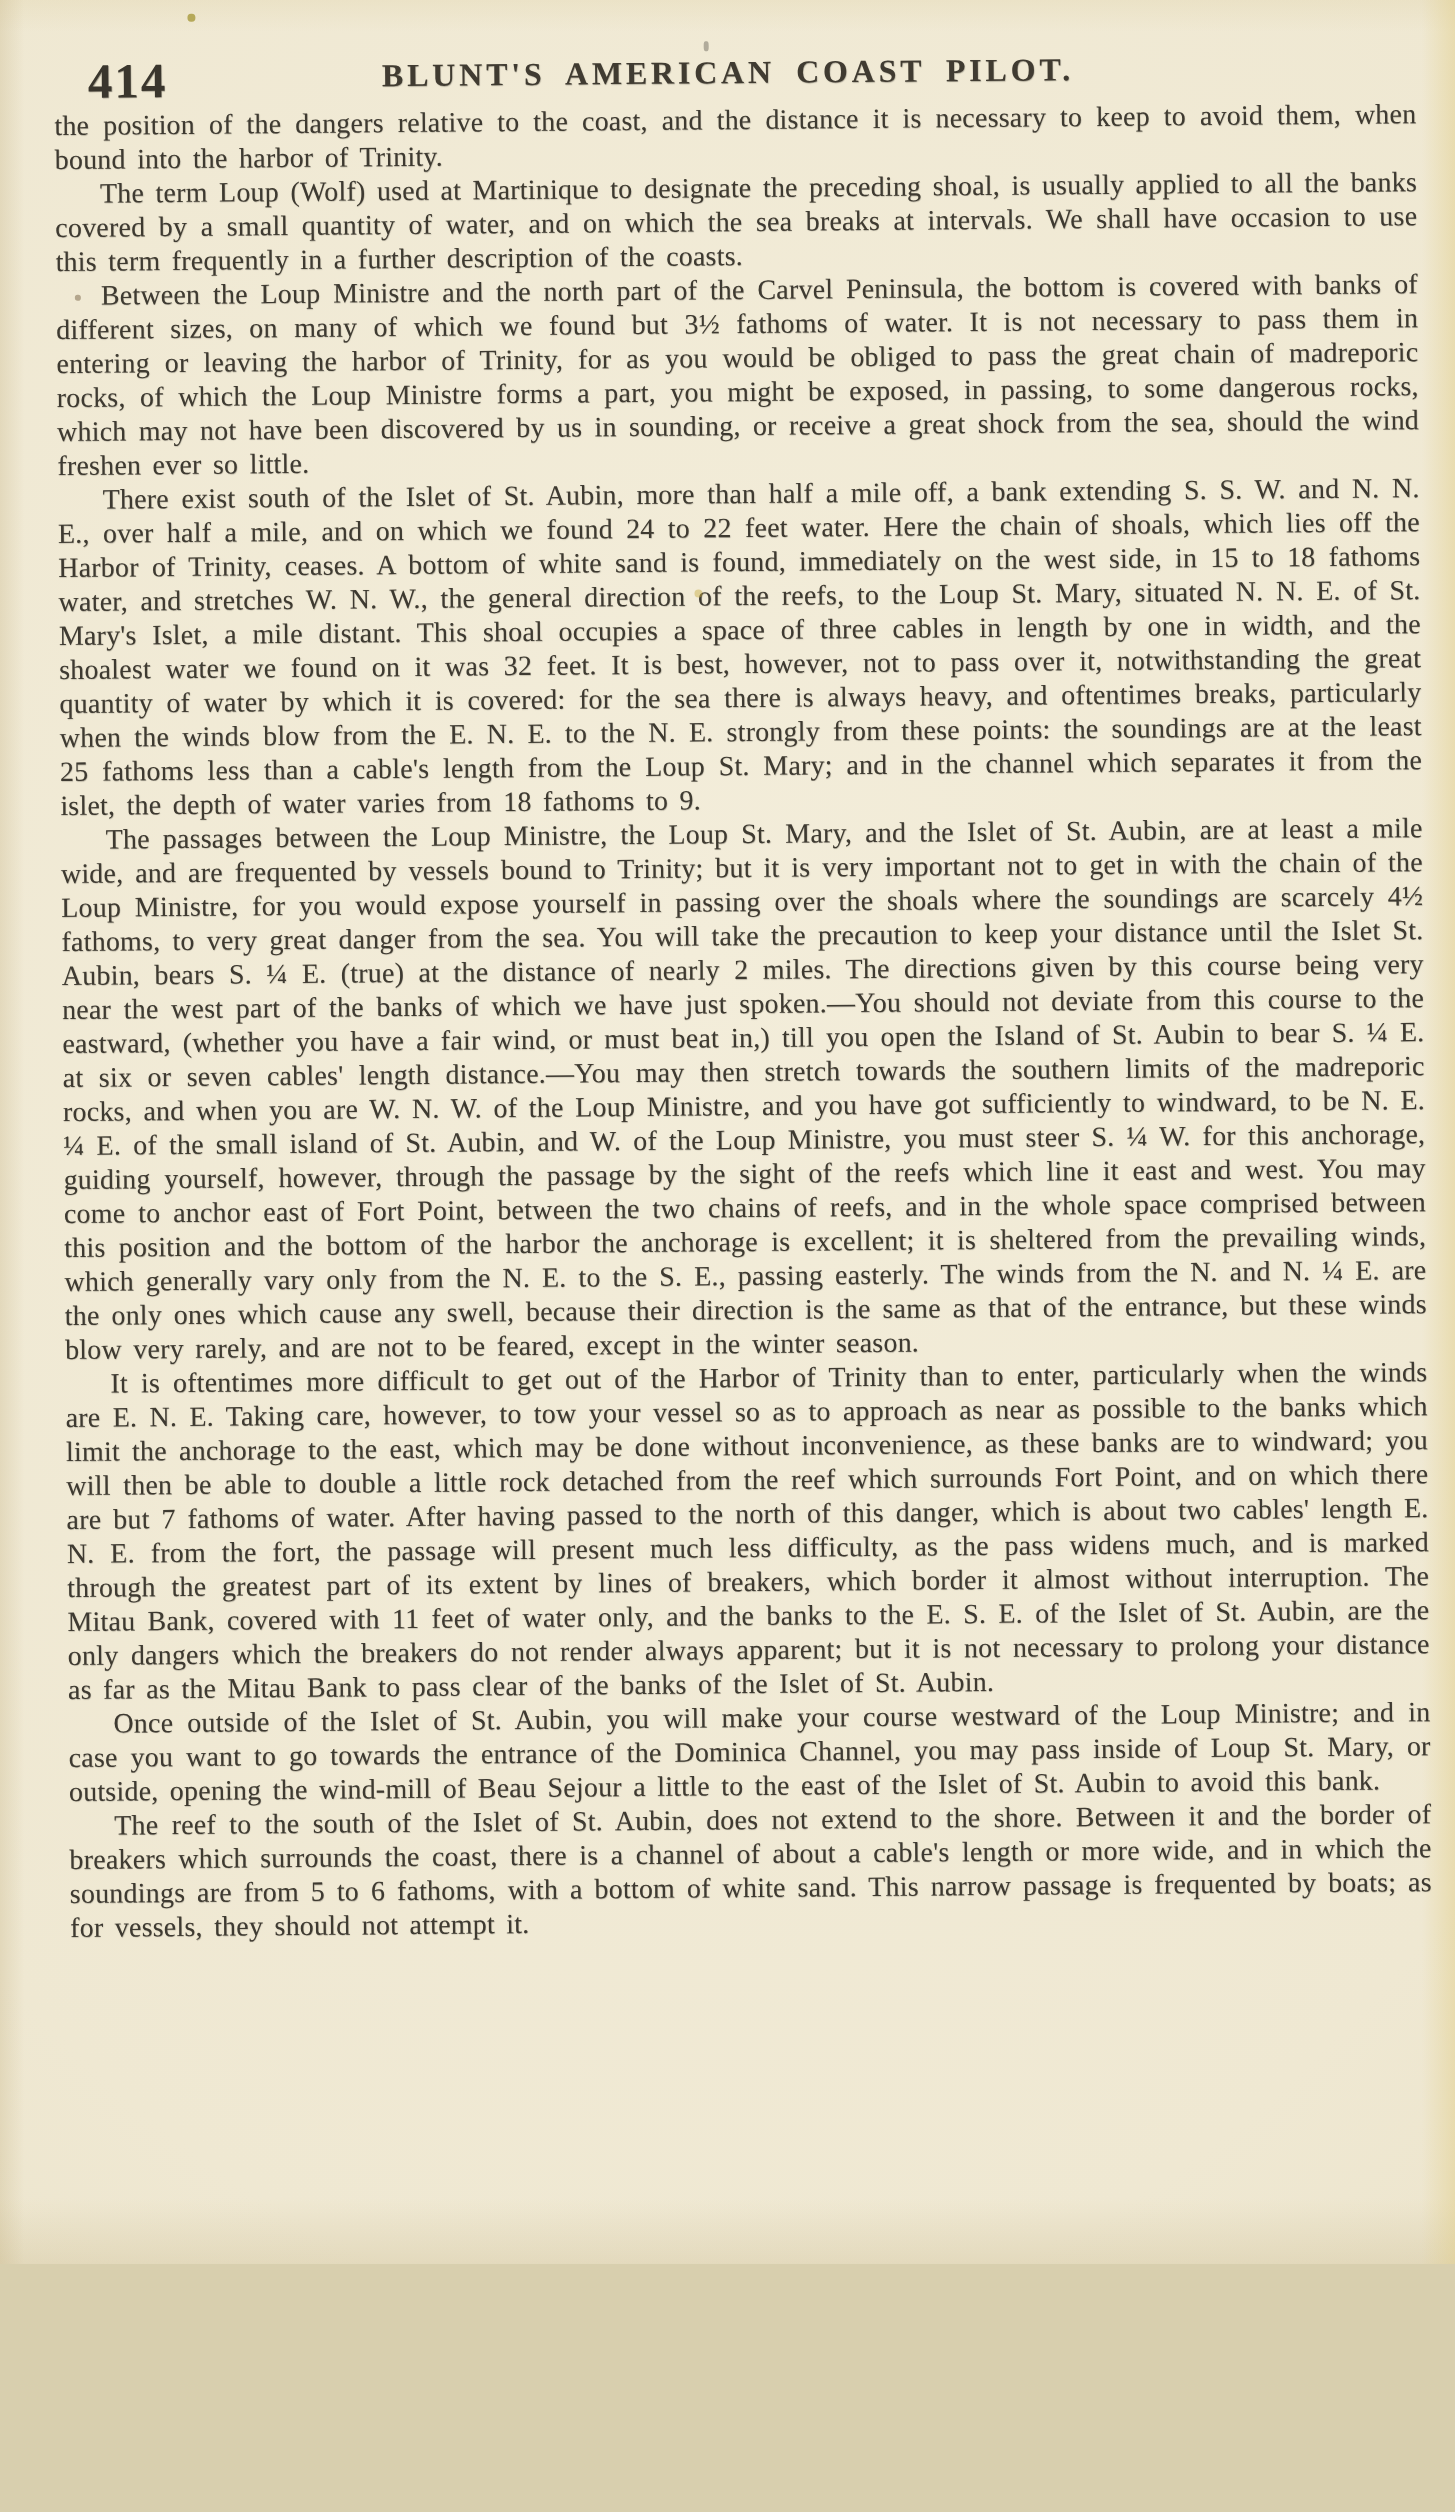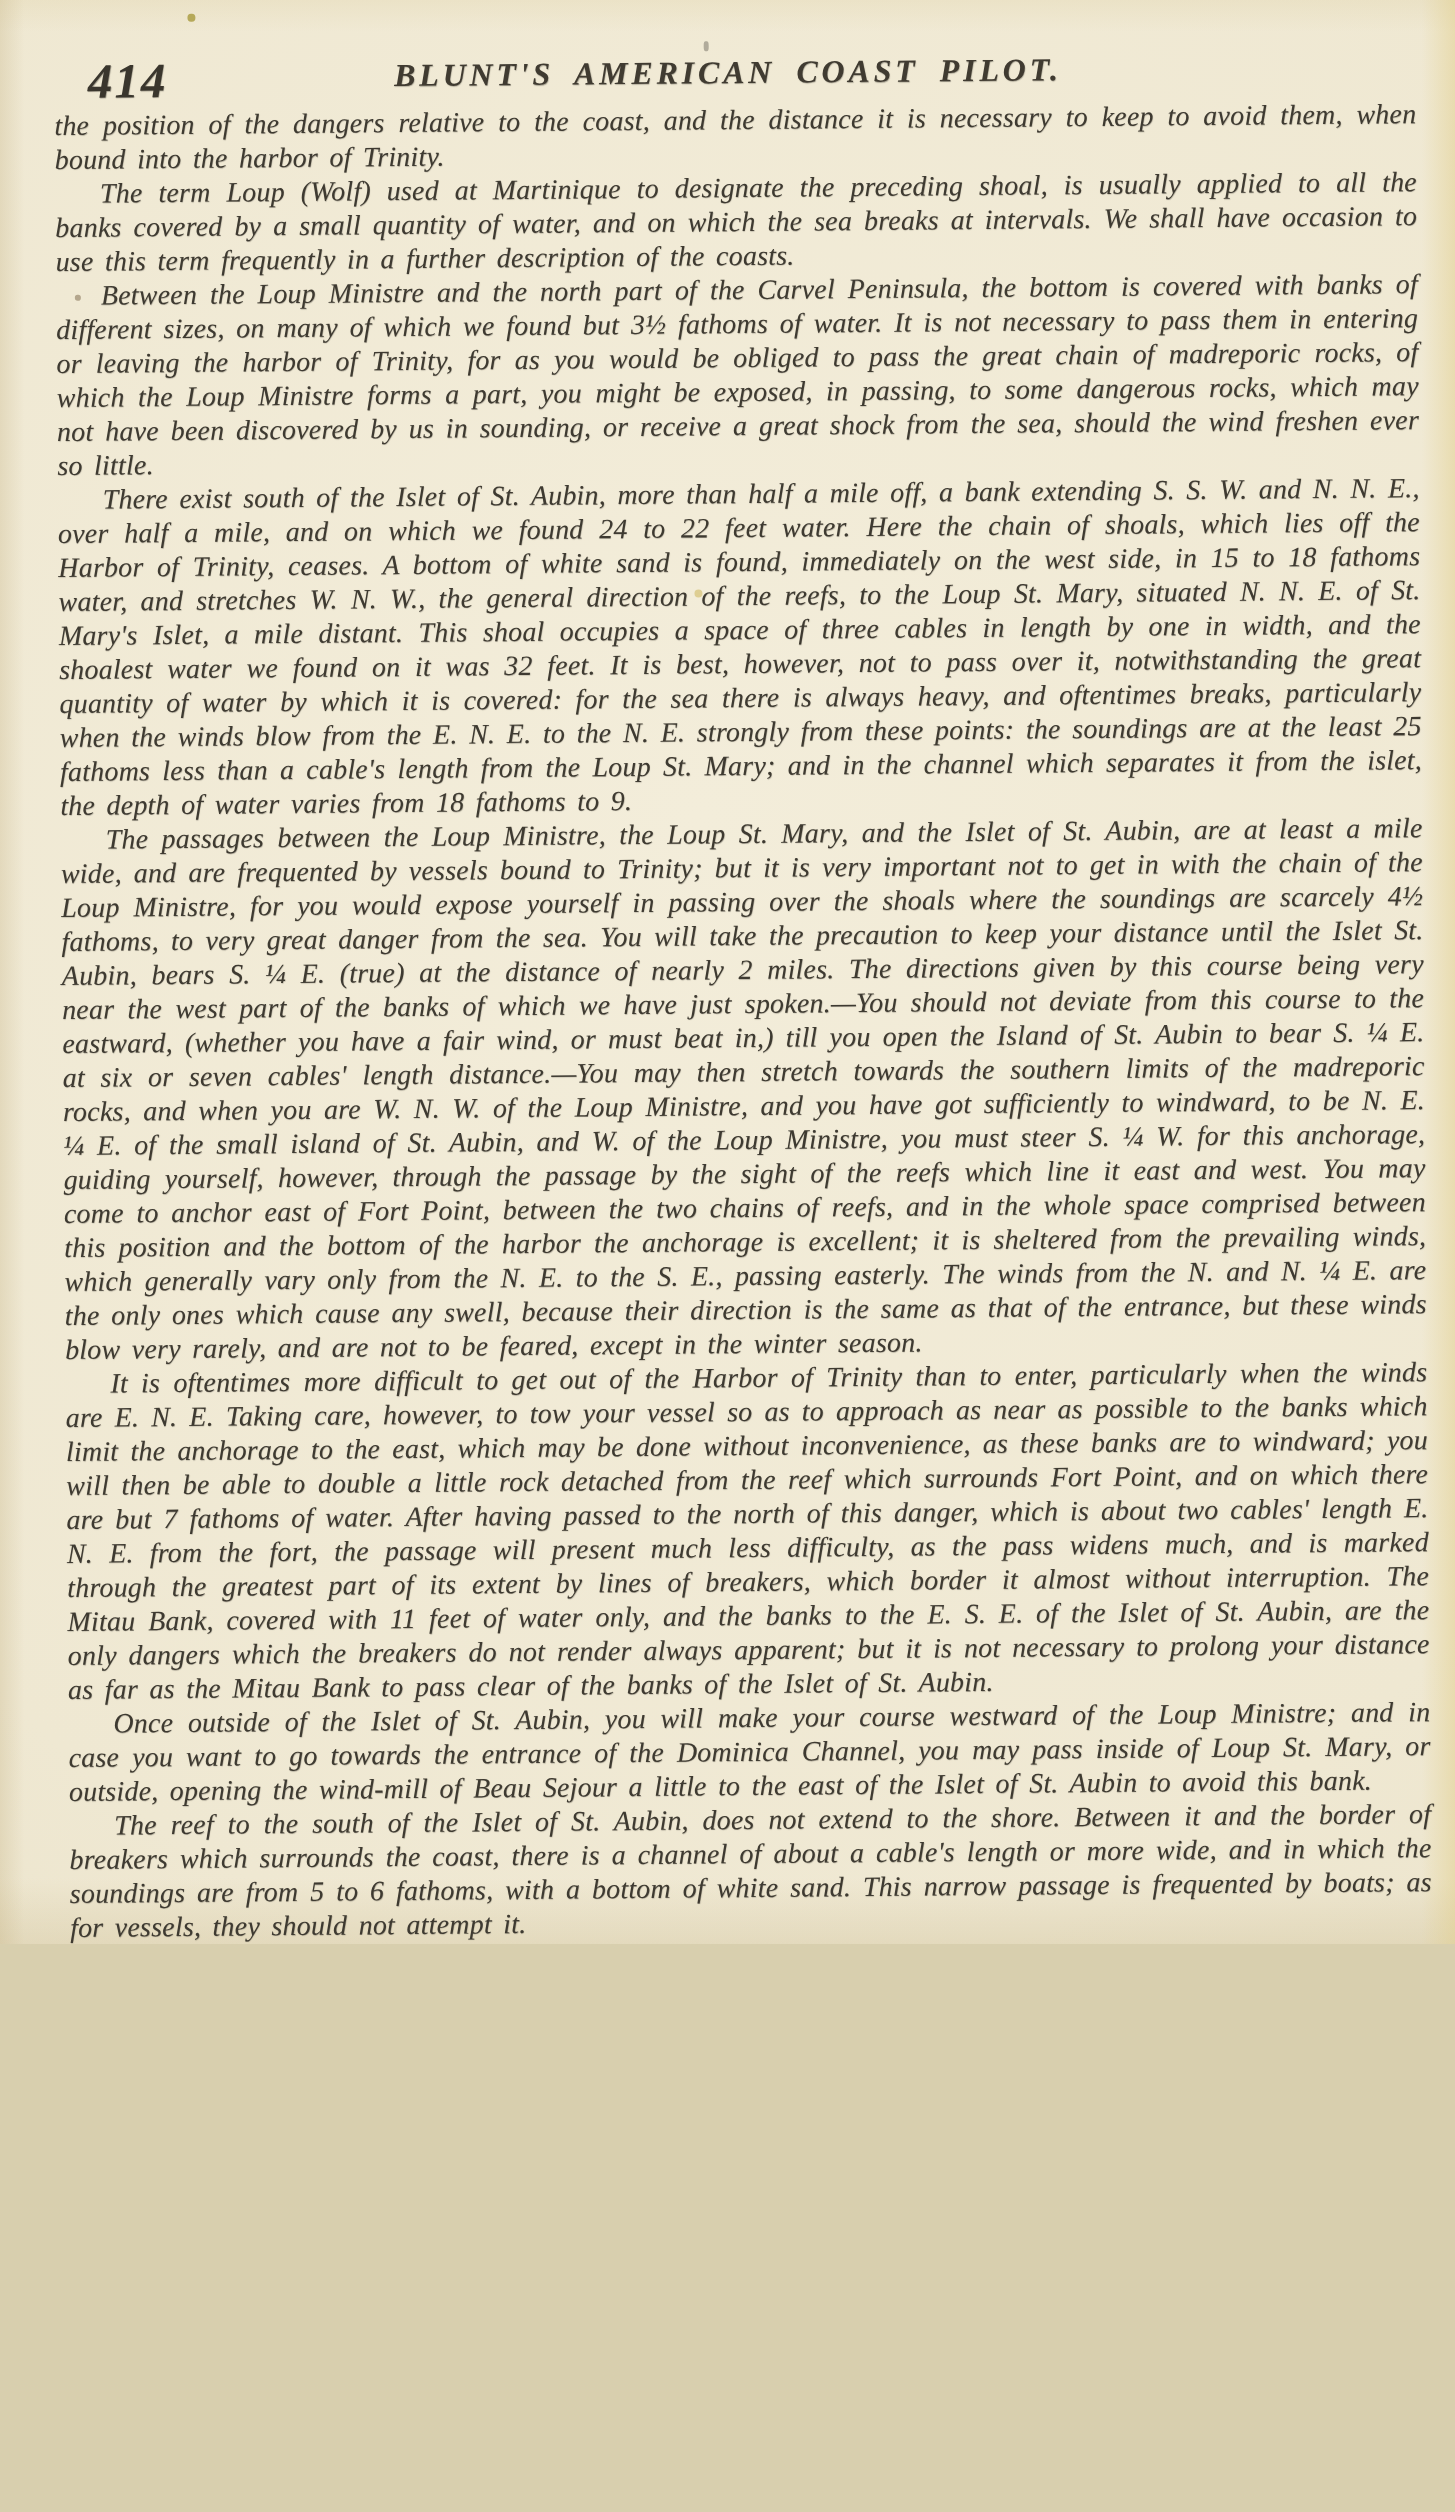--- a/index.html
+++ b/index.html
@@ -1,28 +1,27 @@
 <!DOCTYPE html>
 <html style="font-size:15px"><head>
 <meta charset="utf-8">
 <style>
   html,body{margin:0;padding:0;background:#d8cfae;}
   .page{
     position:relative;
-    width:1456px;height:1944px;
+    width:1456px;height:2264px;
     overflow:hidden;
     font-family:"Liberation Serif","DejaVu Serif",serif;
     background-color:#efe8d4;
     background-image:
       linear-gradient(90deg, rgba(196,178,132,.30) 0, rgba(196,178,132,0) 24.4px),
       linear-gradient(270deg, rgba(225,206,138,.50) 0, rgba(225,206,138,0) 34px),
       linear-gradient(180deg, rgba(222,208,164,.28) 0, rgba(222,208,164,0) 32px),
       linear-gradient(0deg, rgba(200,184,140,.30) 0, rgba(200,184,140,0) 66px),
       radial-gradient(130% 110% at 48% 42%, #f3edda 0%, #efe8d2 55%, #e7dec2 100%);
-    font-style: italic;
   }
   .tilt{
     position:absolute;inset:0;
     transform:rotate(-0.5deg);
     transform-origin:56px 84px;
   }
   .page-number{
     position:absolute;left:88px;top:53px;
     font-size:49px;font-weight:700;color:#3a362d;
     letter-spacing:1.9px;

